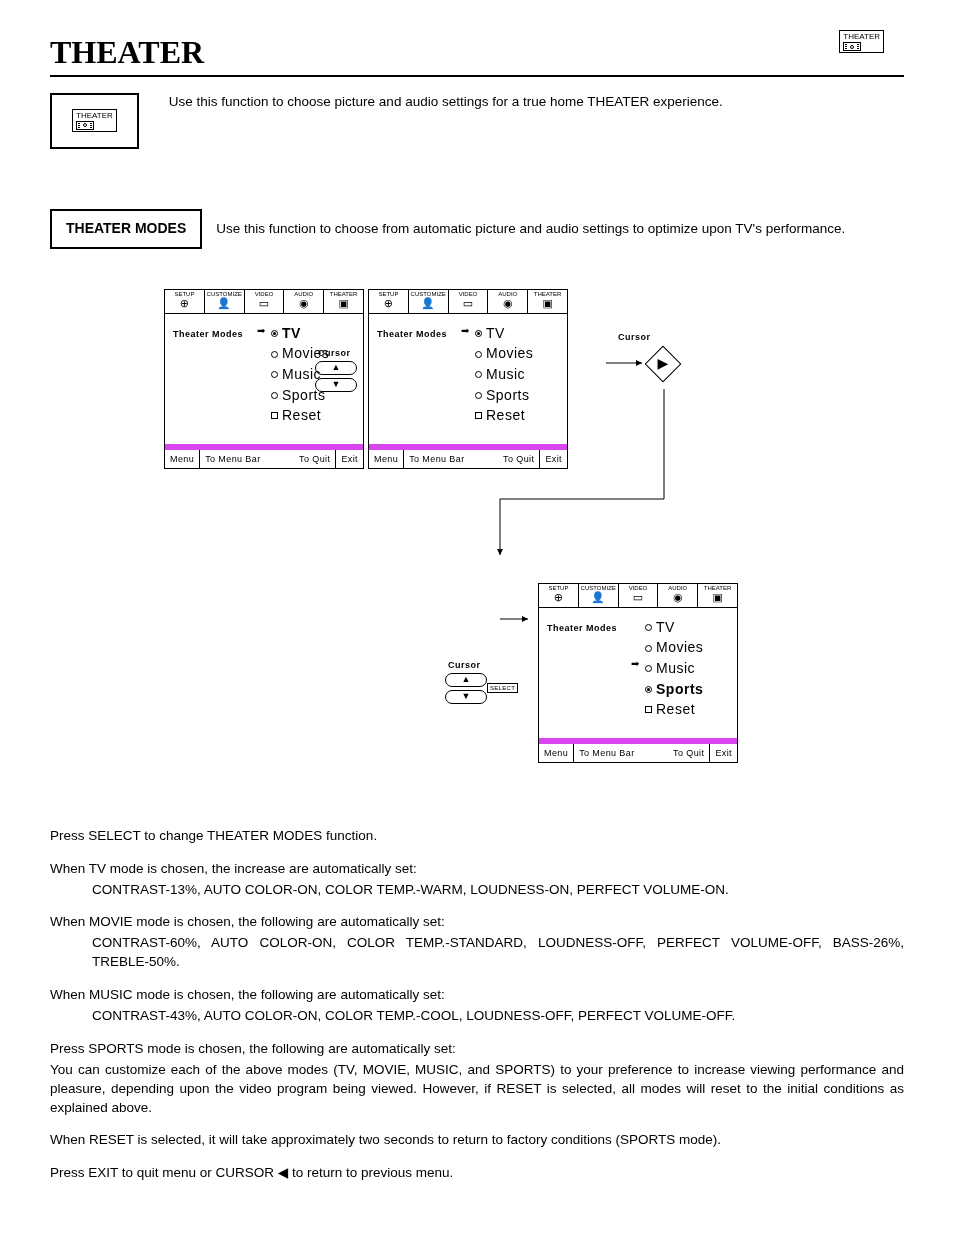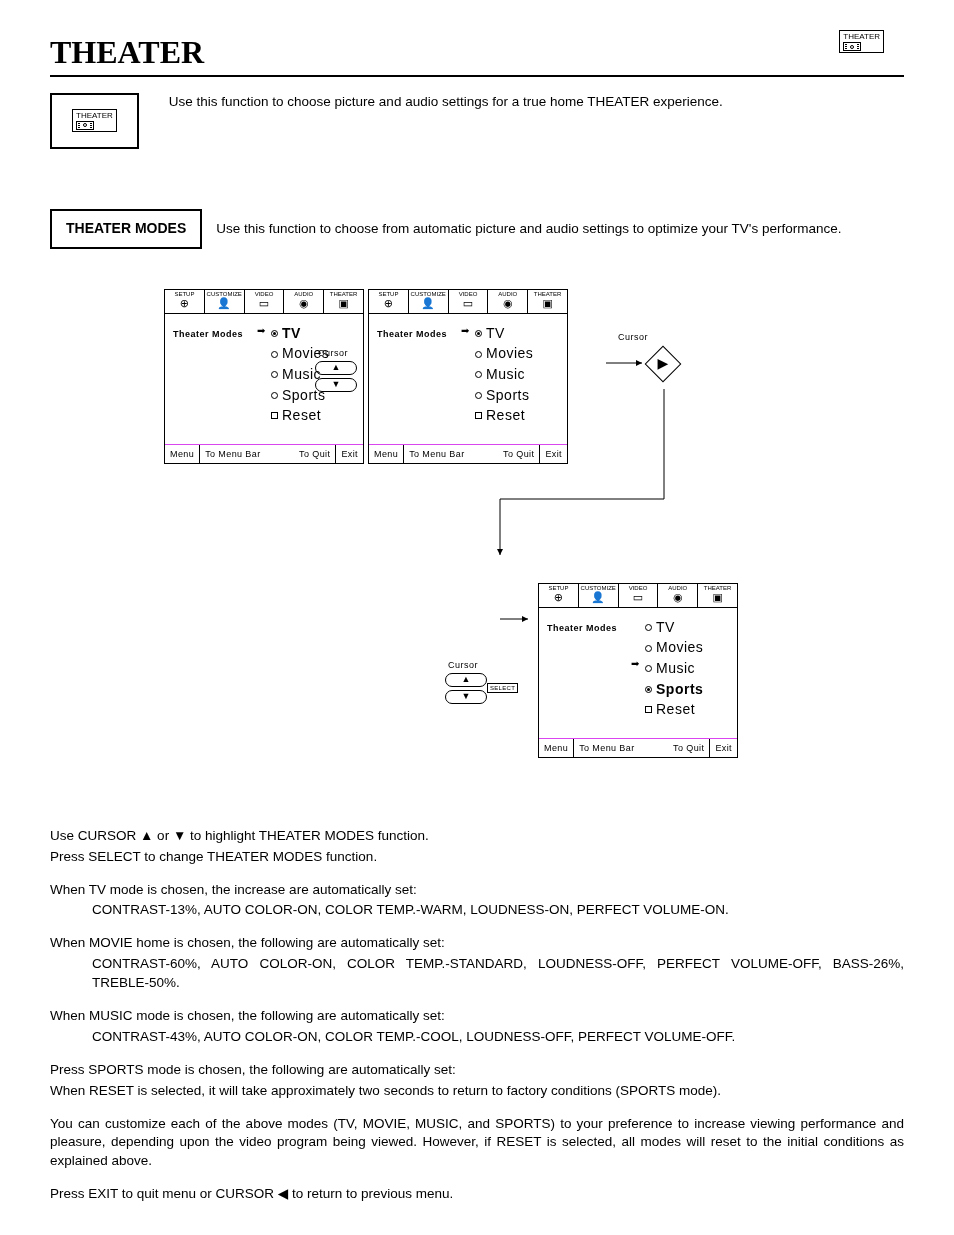--- a/index.html
+++ b/index.html
@@ -23,25 +23,25 @@
   .tab:last-child{border-right:none}
   .tab .tic{height:14px;display:flex;align-items:center;justify-content:center;font-size:11px}
   .osdbody{height:130px;padding:10px 8px 4px;position:relative}
   .osdtitle{font-size:9px;font-weight:bold;letter-spacing:.5px}
   .optlist{position:absolute;left:106px;top:10px;font-size:14px;letter-spacing:.5px}
   .opt{display:flex;align-items:center;gap:4px;margin-bottom:1px}
   .radio{width:7px;height:7px;border:1px solid #000;border-radius:50%;display:inline-block;flex-shrink:0}
   .radio.sel::after{content:"";display:block;width:3px;height:3px;background:#000;border-radius:50%;margin:1px}
   .sq{width:7px;height:7px;border:1px solid #000;display:inline-block;flex-shrink:0}
   .optarrow{position:absolute;font-size:10px}
-  .osdfoot{border-top:1px solid #d946ef;display:flex;font-size:9px;letter-spacing:.4px}
+  .osdfoot{border-top:6px solid #d946ef;display:flex;font-size:9px;letter-spacing:.4px}
   .osdfoot>div{padding:3px 5px}
   .fsep{border-right:1px solid #000}
   .fspace{flex:1}
-  .cursorlbl{position:absolute;font-size:9px;font-weight:normal;letter-spacing:.5px}
+  .cursorlbl{position:absolute;font-size:9px;font-weight:bold;letter-spacing:.5px}
   .updown{position:absolute;width:42px}
   .udbtn{border:1px solid #000;border-radius:9px;height:14px;display:flex;align-items:center;justify-content:center;margin-bottom:3px;font-size:9px}
   .selbadge{position:absolute;border:1px solid #000;font-size:6px;padding:0 2px;letter-spacing:.3px}
   .rsel{position:absolute;width:26px;height:26px;border:1px solid #000;transform:rotate(45deg)}
   .rsel>span{position:absolute;inset:0;display:flex;align-items:center;justify-content:center;transform:rotate(-45deg);font-size:14px}
   
   svg.conn{position:absolute;top:0;left:0;width:100%;height:100%;pointer-events:none}
   
   .body p{margin-bottom:14px;text-align:justify}
   .body p.tight{margin-bottom:2px}
@@ -62,21 +62,21 @@
   <div class="iconbox-outer">
     <div class="thicon"><span>THEATER</span><div class="film">
           <div class="dot"></div>
         </div></div>
   </div>
   <p>Use this function to choose picture and audio settings for a true home THEATER experience.</p>
 </div>
 
 <div class="modesrow">
   <div class="modeslbl">THEATER MODES</div>
-  <div>Use this function to choose from automatic picture and audio settings to optimize your TV's performance.</div>
+  <div>Use this function to choose from automatic picture and audio settings to optimize upon TV's performance.</div>
 </div>
 
 <div class="diagrams">
   <svg class="conn" viewBox="0 0 854 530" preserveAspectRatio="none">
     <g stroke="#000" stroke-width="1" fill="none">
       <path d="M556 74 H592" marker-end="url(#ah)"></path>
       <path d="M614 100 V210 H450 V266" marker-end="url(#ah)"></path>
       <path d="M450 330 H478" marker-end="url(#ah)"></path>
     </g>
     <defs>
@@ -228,25 +228,24 @@
       <div class="fsep">Menu</div>
         <div>To Menu Bar</div>
       <div class="fspace"></div>
       <div class="fsep">To Quit</div>
         <div>Exit</div>
     </div>
   </div>
 </div>
 
 <div class="body">
-  <p class="tight">Use CURSOR ▲ or ▼ to highlight THEATER  MODES function.</p>
   <p>Press SELECT to change THEATER MODES function.</p>
   <p class="tight">When TV mode is chosen, the increase are automatically set:</p>
   <p class="ind">CONTRAST-13%, AUTO COLOR-ON, COLOR TEMP.-WARM, LOUDNESS-ON, PERFECT VOLUME-ON.</p>
-  <p class="tight">When MOVIE home is chosen, the following are automatically set:</p>
+  <p class="tight">When MOVIE mode is chosen, the following are automatically set:</p>
   <p class="ind">CONTRAST-60%, AUTO COLOR-ON, COLOR TEMP.-STANDARD, LOUDNESS-OFF, PERFECT VOLUME-OFF, BASS-26%, TREBLE-50%.</p>
   <p class="tight">When MUSIC mode is chosen, the following are automatically set:</p>
   <p class="ind">CONTRAST-43%, AUTO COLOR-ON, COLOR TEMP.-COOL, LOUDNESS-OFF, PERFECT VOLUME-OFF.</p>
   <p class="tight">Press SPORTS mode is chosen, the following are automatically set:</p>
+  <p>You can customize each of the above modes (TV, MOVIE, MUSIC, and SPORTS) to your preference to increase viewing performance and pleasure, depending upon the video program being viewed. However, if RESET is selected, all modes will reset to the initial conditions as explained above.</p>
   <p>When RESET is selected, it will take approximately two seconds to return to factory conditions (SPORTS mode).</p>
-  <p>You can customize each of the above modes (TV, MOVIE, MUSIC, and SPORTS) to your preference to increase viewing performance and pleasure, depending upon the video program being viewed. However, if RESET is selected, all modes will reset to the initial conditions as explained above.</p>
   <p>Press EXIT to quit menu or CURSOR ◀ to return to previous menu.</p>
 </div>
 
 </body></html>

